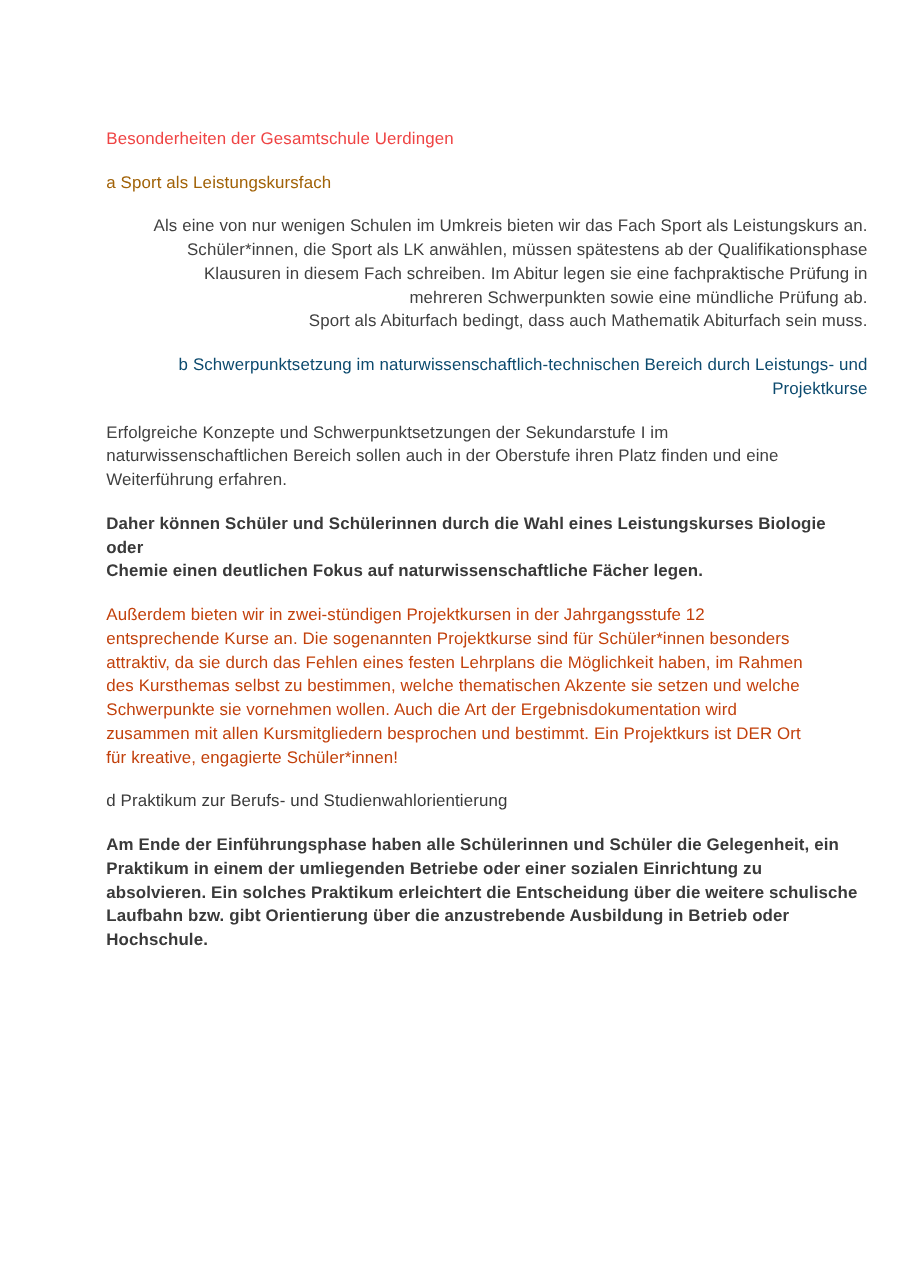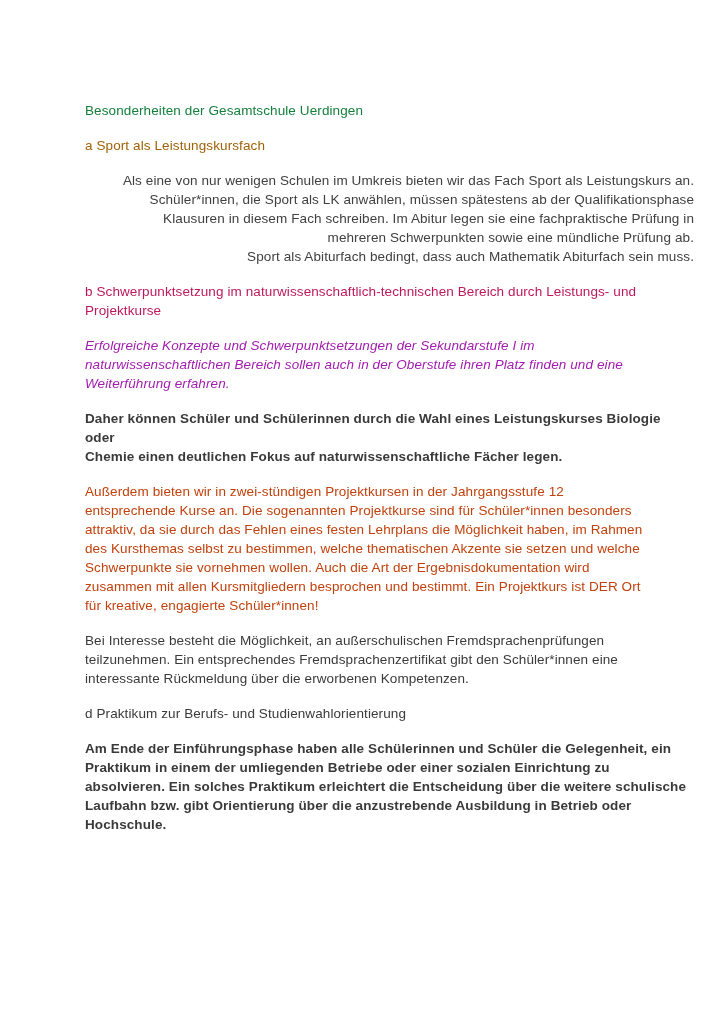--- a/index.html
+++ b/index.html
@@ -30,43 +30,40 @@
   }
   .block:last-child {
     margin-bottom: 0;
     font-weight: bold;
   }
 </style>
 </head>
 <body style="background: rgb(255, 255, 255);">
 
 <div class="page">
-  <p class="block" style="color: #15803d;">Besonderheiten der Gesamtschule Uerdingen</p>
+  <p class="block" style="color: #ef4444;">Besonderheiten der Gesamtschule Uerdingen</p>
   <p class="block" style="color: #a16207;">a Sport als Leistungskursfach</p>
   <p class="block" style="color: #404040; text-align: right;">Als eine von nur wenigen Schulen im Umkreis bieten wir das Fach Sport als Leistungskurs an.
 Schüler*innen, die Sport als LK anwählen, müssen spätestens ab der Qualifikationsphase
 Klausuren in diesem Fach schreiben. Im Abitur legen sie eine fachpraktische Prüfung in
 mehreren Schwerpunkten sowie eine mündliche Prüfung ab.
 Sport als Abiturfach bedingt, dass auch Mathematik Abiturfach sein muss.</p>
-  <p class="block" style="color: #be185d;">b Schwerpunktsetzung im naturwissenschaftlich-technischen Bereich durch Leistungs- und
+  <p class="block" style="color: #0c4a6e; text-align: right;">b Schwerpunktsetzung im naturwissenschaftlich-technischen Bereich durch Leistungs- und
 Projektkurse</p>
-  <p class="block" style="color: #a21caf; font-style: italic;">Erfolgreiche Konzepte und Schwerpunktsetzungen der Sekundarstufe I im
+  <p class="block" style="color: #404040;">Erfolgreiche Konzepte und Schwerpunktsetzungen der Sekundarstufe I im
 naturwissenschaftlichen Bereich sollen auch in der Oberstufe ihren Platz finden und eine
 Weiterführung erfahren.</p>
   <p class="block" style="color: rgb(58, 58, 58); font-weight: bold;">Daher können Schüler und Schülerinnen durch die Wahl eines Leistungskurses Biologie oder
 Chemie einen deutlichen Fokus auf naturwissenschaftliche Fächer legen.</p>
   <p class="block" style="color: #c2410c;">Außerdem bieten wir in zwei-stündigen Projektkursen in der Jahrgangsstufe 12
 entsprechende Kurse an. Die sogenannten Projektkurse sind für Schüler*innen besonders
 attraktiv, da sie durch das Fehlen eines festen Lehrplans die Möglichkeit haben, im Rahmen
 des Kursthemas selbst zu bestimmen, welche thematischen Akzente sie setzen und welche
 Schwerpunkte sie vornehmen wollen. Auch die Art der Ergebnisdokumentation wird
 zusammen mit allen Kursmitgliedern besprochen und bestimmt. Ein Projektkurs ist DER Ort
 für kreative, engagierte Schüler*innen!</p>
-  <p class="block" style="color: rgb(58, 58, 58);">Bei Interesse besteht die Möglichkeit, an außerschulischen Fremdsprachenprüfungen
-teilzunehmen. Ein entsprechendes Fremdsprachenzertifikat gibt den Schüler*innen eine
-interessante Rückmeldung über die erworbenen Kompetenzen.</p>
   <p class="block" style="color: rgb(58, 58, 58);">d Praktikum zur Berufs- und Studienwahlorientierung</p>
   <p class="block" style="color: rgb(58, 58, 58);">Am Ende der Einführungsphase haben alle Schülerinnen und Schüler die Gelegenheit, ein
 Praktikum in einem der umliegenden Betriebe oder einer sozialen Einrichtung zu
 absolvieren. Ein solches Praktikum erleichtert die Entscheidung über die weitere schulische
 Laufbahn bzw. gibt Orientierung über die anzustrebende Ausbildung in Betrieb oder
 Hochschule.</p>
 </div>
 
 </body></html>

